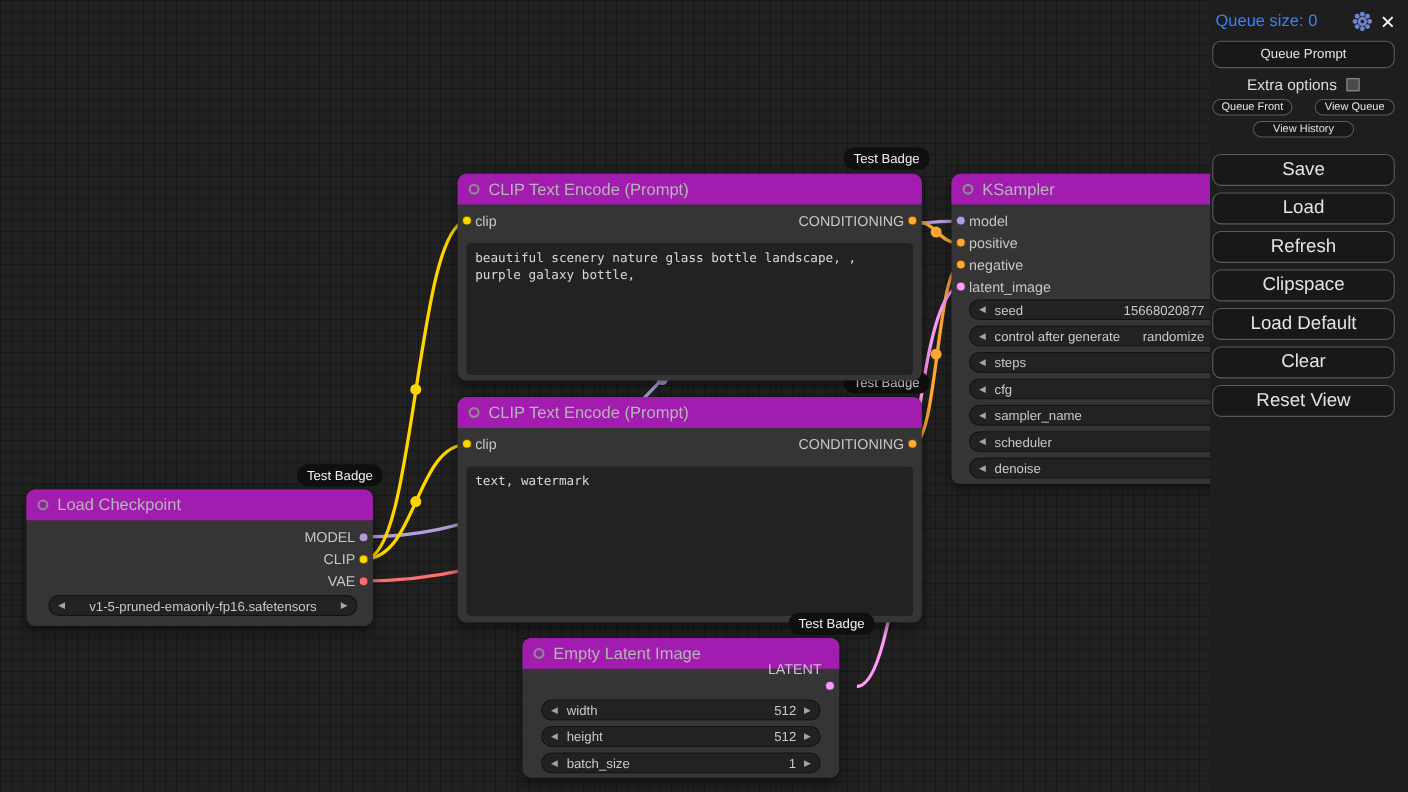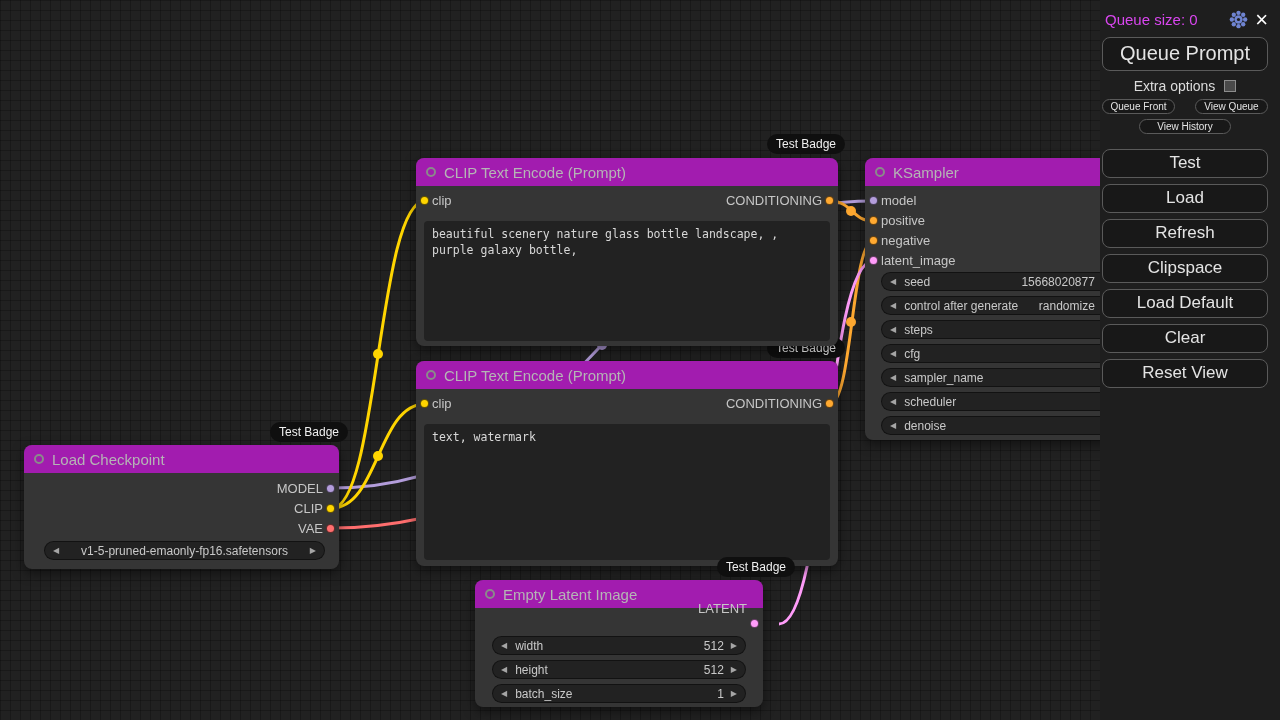--- a/index.html
+++ b/index.html
@@ -37,27 +37,27 @@
     color:#d8d8d8;font-family:"DejaVu Sans Mono",monospace;font-size:11.5px;
     line-height:1.4;padding:5px 8px;white-space:pre-wrap;overflow:hidden;box-sizing:border-box;}
   .badge{position:absolute;background:#0f0f0f;color:#f0f0f0;font-size:12px;
     line-height:20px;padding:0 9px;border-radius:10px;white-space:nowrap;}
   .badge.over{z-index:20;} .badge.under{z-index:5;}
   
   #menu{position:absolute;left:1100px;top:0;width:180px;height:720px;
     background:#1e1e1e;z-index:100;box-sizing:border-box;
     padding:6px 12px 0 2px;color:#dcdcdc;}
   .menu-head{display:flex;align-items:center;gap:7px;padding:4px 0 4px 3px;}
-  .menu-head .qsize{flex:1;font-size:15px;color:#d946ef;}
+  .menu-head .qsize{flex:1;font-size:15px;color:#3b82f6;}
   .xclose{font-size:22px;line-height:16px;color:#ffffff;cursor:pointer;}
   .btn{display:block;width:100%;background:#181818;color:#e4e4e4;
     border:1px solid #5a5a5a;border-radius:8px;cursor:pointer;
     font-family:"Liberation Sans",sans-serif;}
   .btn.big{font-size:17px;padding:3px 0 4px;margin:0 0 6px;}
-  .btn.qp{font-size:20px;padding:4px 0 5px;margin:4px 0 2px;}
+  .btn.qp{font-size:12px;padding:4px 0 5px;margin:4px 0 2px;}
   .btn.small{font-size:10px;padding:1px 0;border-radius:8px;}
   .opts{display:flex;justify-content:center;align-items:center;gap:9px;
     font-size:14px;margin:7px 0 5px;}
   .cbx{width:12px;height:12px;background:#4a4a4a;border:1px solid #8d8d8d;
     box-sizing:border-box;cursor:pointer;}
   .row2{display:flex;gap:20px;}
   .row2 .btn{flex:1;}
   .vh{width:92px;margin:5px auto 0;display:block;}
   .actions{margin-top:15px;}
 </style>
@@ -243,21 +243,21 @@
     <span class="cbx"></span>
   </div>
 
   <div class="row2">
     <button class="btn small">Queue Front</button>
     <button class="btn small">View Queue</button>
   </div>
   <button class="btn small vh">View History</button>
 
   <div class="actions">
-    <button class="btn big">Test</button>
+    <button class="btn big">Save</button>
     <button class="btn big">Load</button>
     <button class="btn big">Refresh</button>
     <button class="btn big">Clipspace</button>
     <button class="btn big">Load Default</button>
     <button class="btn big">Clear</button>
     <button class="btn big">Reset View</button>
   </div>
 </div>
 
 </body></html>

